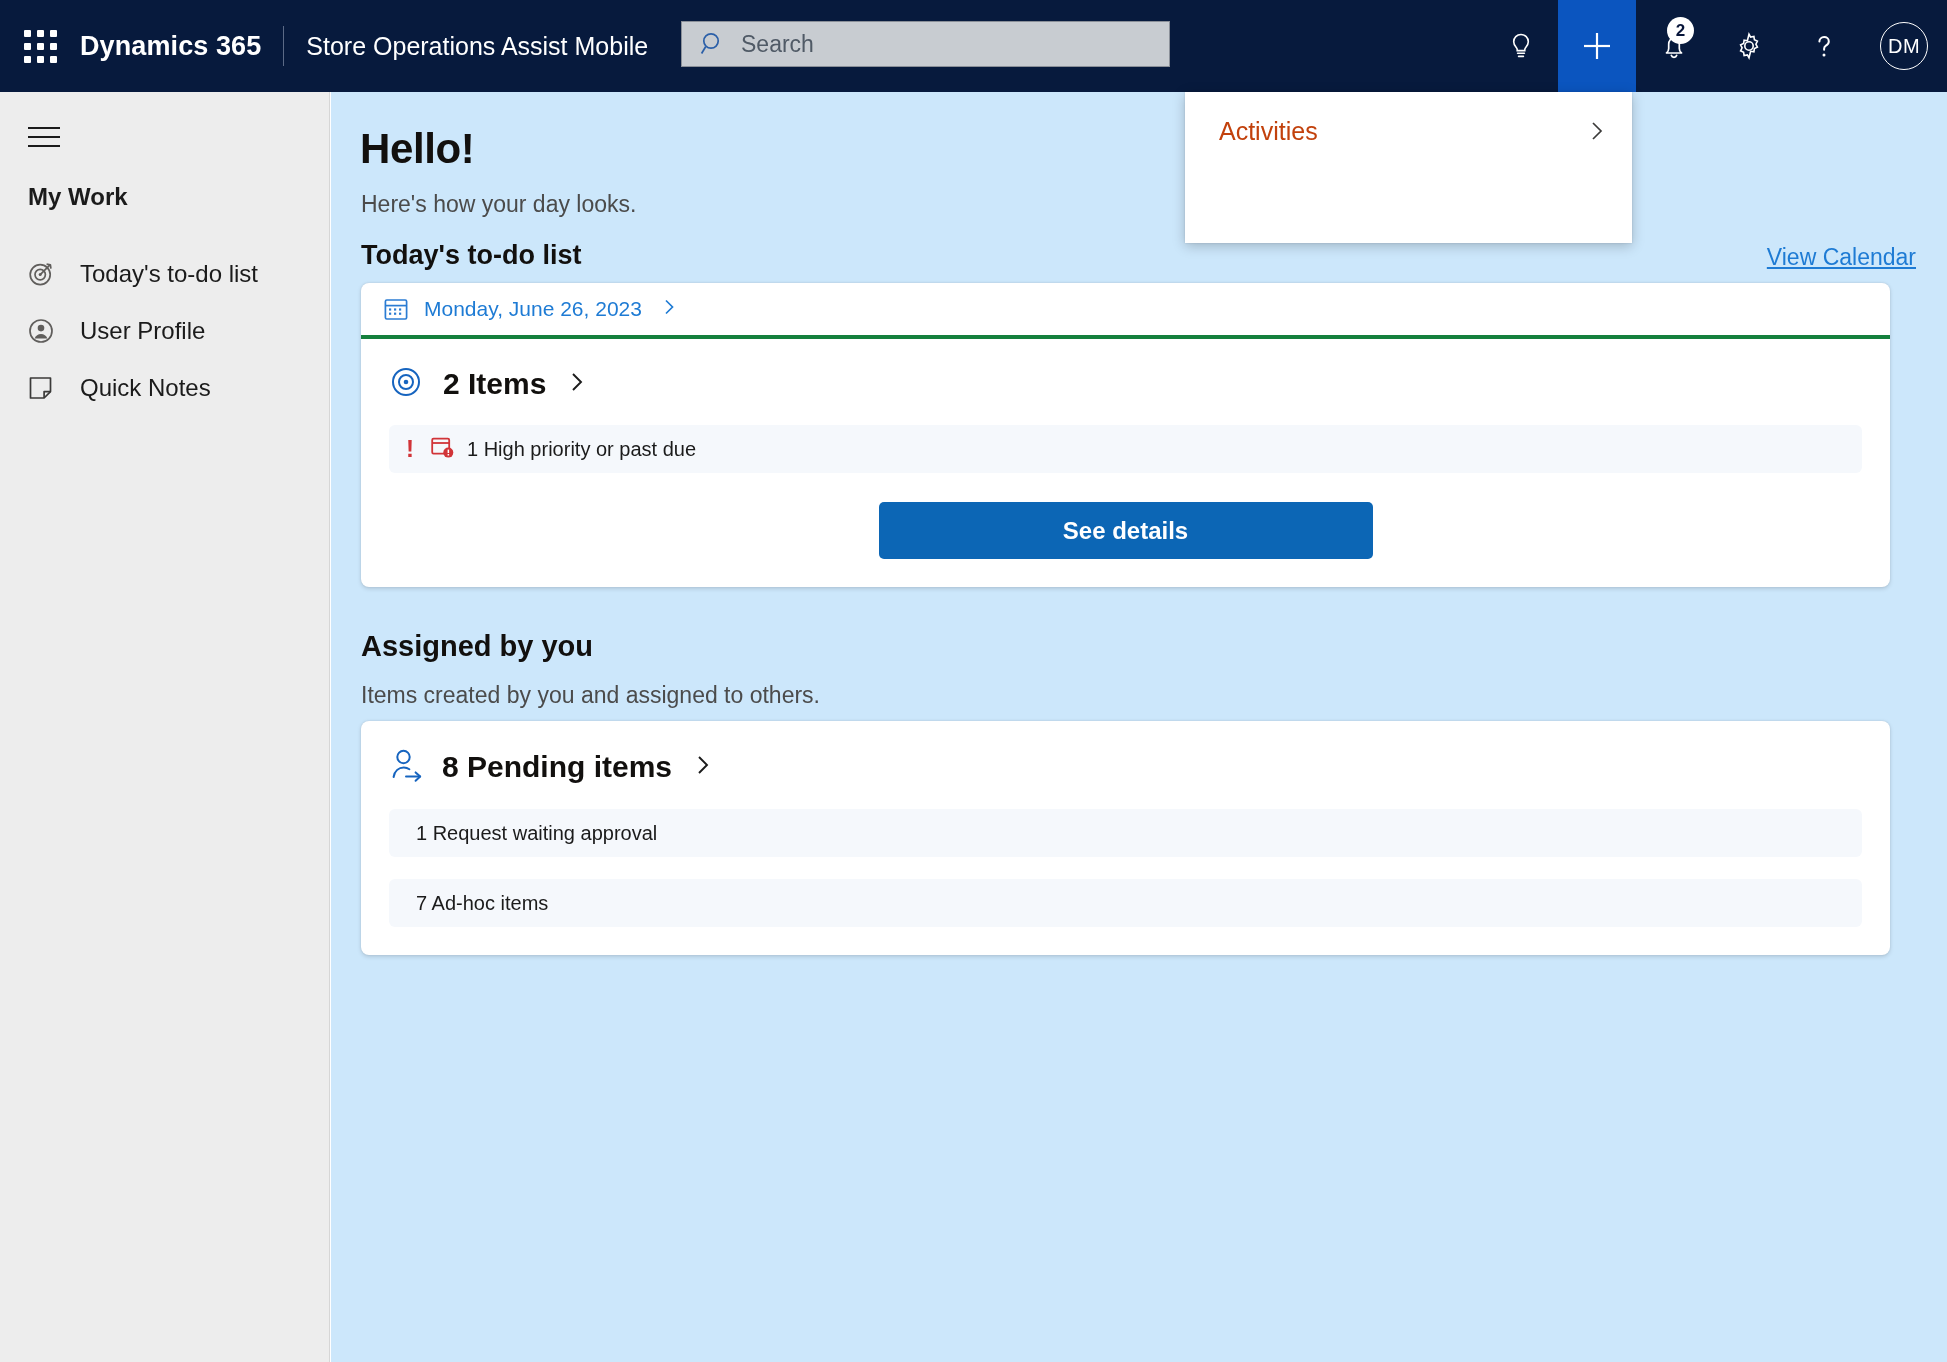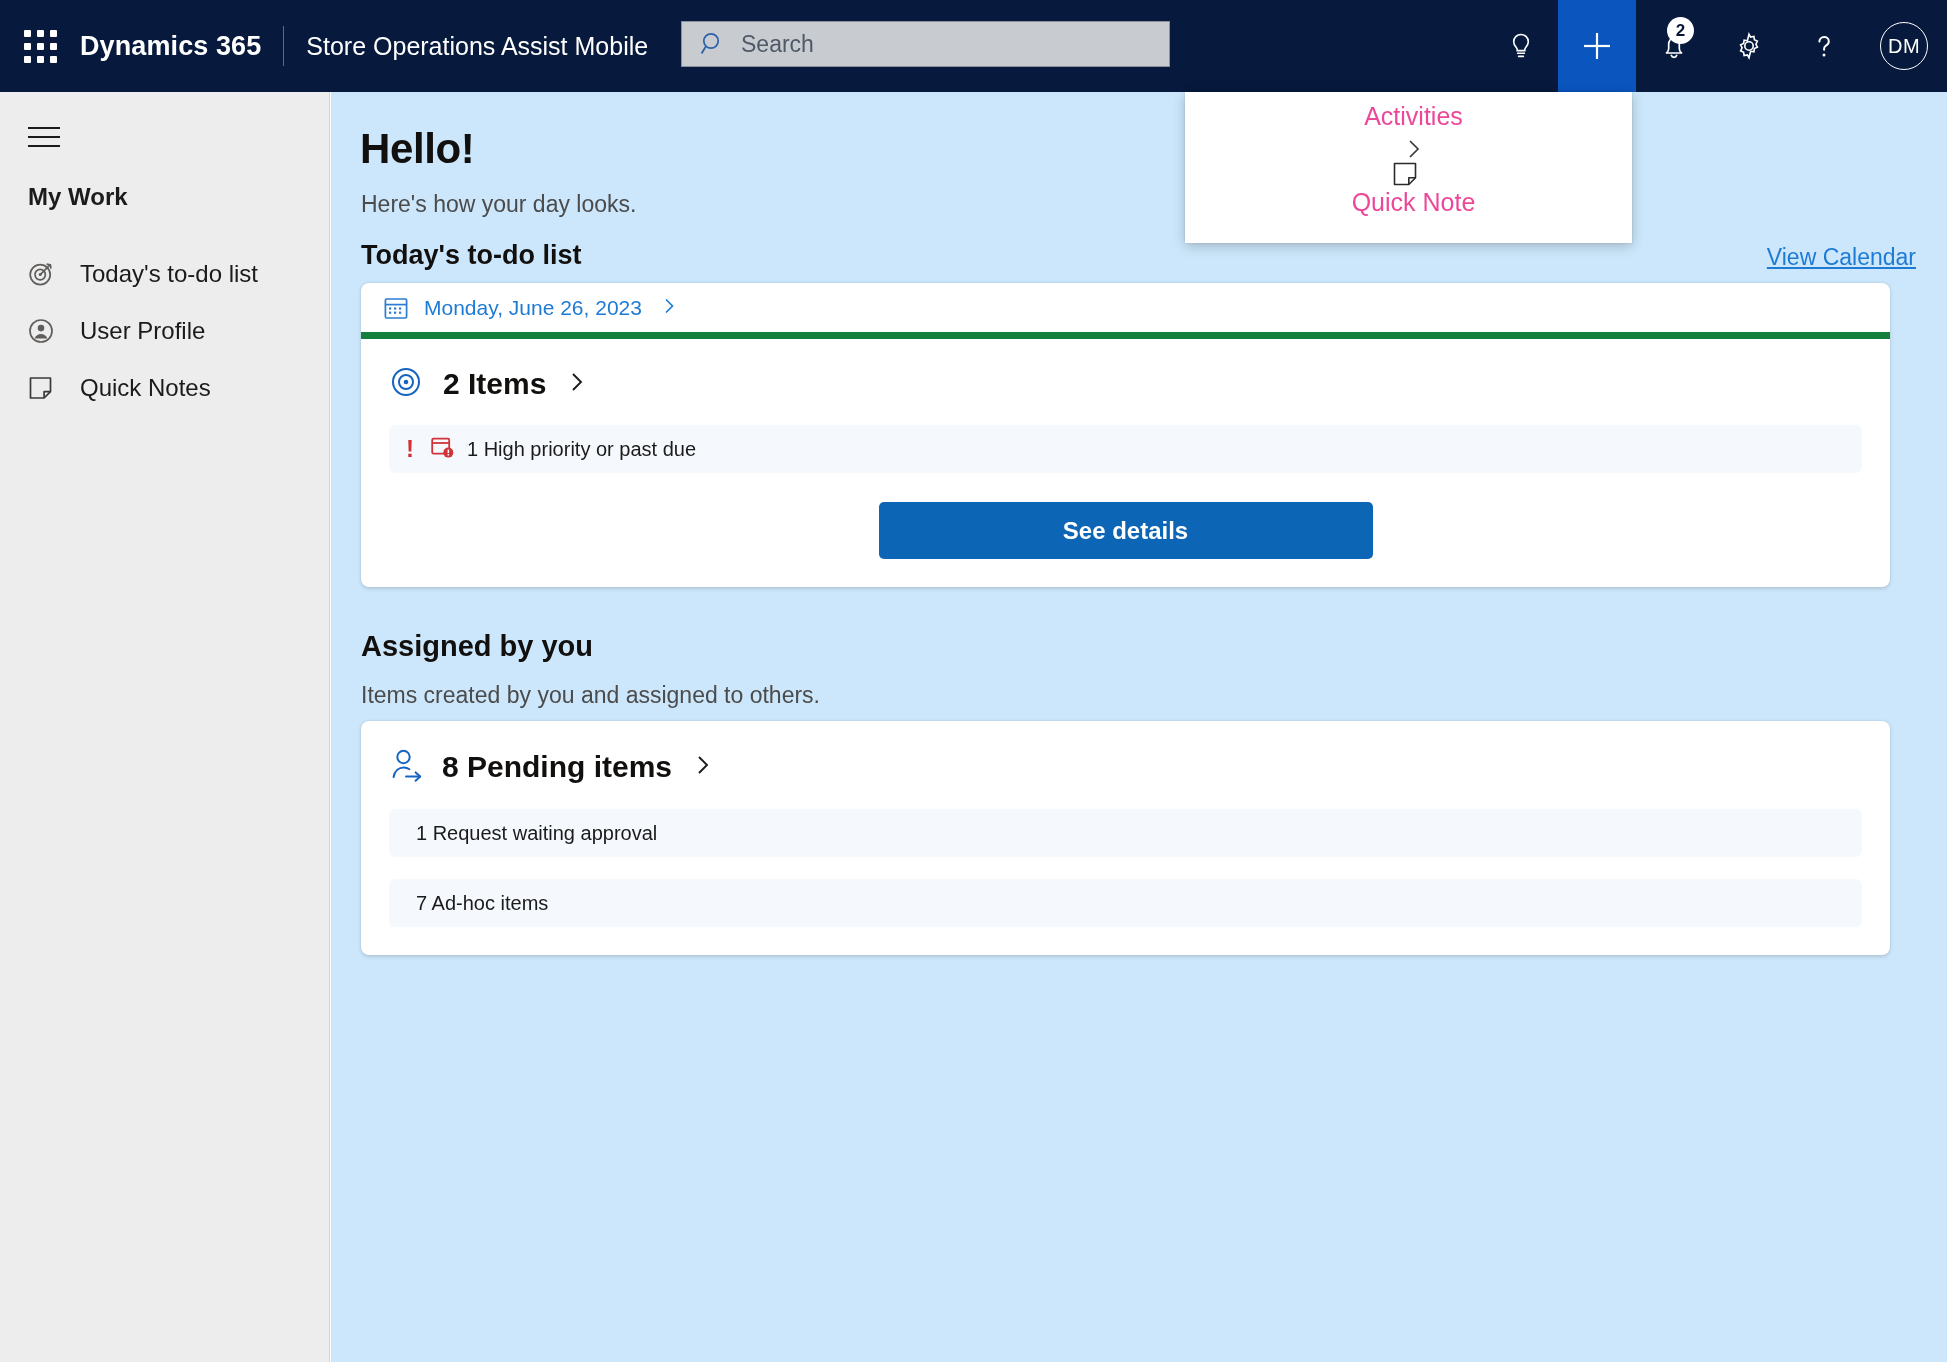--- a/index.html
+++ b/index.html
@@ -67,21 +67,21 @@
   }
 
   
   .flyout {
     position: absolute; top: 92px; left: 1185px; width: 447px; height: 151px;
     background: #ffffff; z-index: 40;
     box-shadow: 0 3px 12px rgba(0,0,0,.22), 0 0 2px rgba(0,0,0,.12);
   }
   .fly-item {
     height: 58px; display: flex; align-items: center;
-    padding: 0 24px 0 34px; cursor: pointer; font-size: 25px; color: #ec4899; flex-direction: column;
+    padding: 0 24px 0 34px; cursor: pointer; font-size: 25px; color: #c2410c;
   }
   .fly-item:first-child { margin-top: 10px; }
   .fly-label { flex: 1; }
   .fly-ico { width: 46px; display: flex; align-items: center; }
 
   
   .sidebar {
     position: absolute; top: 92px; left: 0; width: 330px; height: 1270px;
     background: #ededed; border-right: 1px solid #d6d6d6;
     z-index: 10;
@@ -130,21 +130,21 @@
   }
 
   .card {
     background: #ffffff; border-radius: 8px;
     box-shadow: 0 1.6px 4px rgba(0,0,0,.13), 0 0 2px rgba(0,0,0,.10);
     margin: 12px 57px 0 30px;
   }
 
   .card-datebar {
     height: 56px; display: flex; align-items: center;
-    padding-left: 22px; border-bottom: 7px solid #15803d; cursor: pointer;
+    padding-left: 22px; border-bottom: 4px solid #15803d; cursor: pointer;
   }
   .date-txt { color: #1E7BD4; font-size: 21px; margin-left: 15px; }
   .chev-sm { margin-left: 18px; }
 
   .card-body { padding: 26px 28px 28px 28px; }
   .items-row { display: flex; align-items: center; cursor: pointer; }
   .items-cnt { font-size: 30px; font-weight: 600; color: #12100e; margin-left: 20px; }
   .chev-md { margin-left: 20px; }
 
   .tile {
@@ -255,29 +255,20 @@
 
   <div class="flyout">
 
     <div class="fly-item">
       <span class="fly-label">Activities</span>
       <svg width="22" height="22" viewBox="0 0 22 22">
         <polyline points="7,3 15,11 7,19" fill="none" stroke="#3b3a39" stroke-width="1.7"></polyline>
       </svg>
     </div>
 
-    <div class="fly-item">
-      <span class="fly-ico">
-        <svg width="28" height="28" viewBox="0 0 28 28">
-          <path d="M3.5 3.5h21v14.3l-6.7 6.7H3.5z" fill="none" stroke="#2b2b2b" stroke-width="1.6" stroke-linejoin="round"></path>
-          <path d="M24.5 17.8h-6.7v6.7" fill="none" stroke="#2b2b2b" stroke-width="1.6" stroke-linejoin="round"></path>
-        </svg>
-      </span>
-      <span class="fly-label">Quick Note</span>
-    </div>
 
   </div>
 
   <div class="sidebar">
 
     <div class="hamburger">
       <i></i>
       <i></i>
       <i></i>
     </div>

